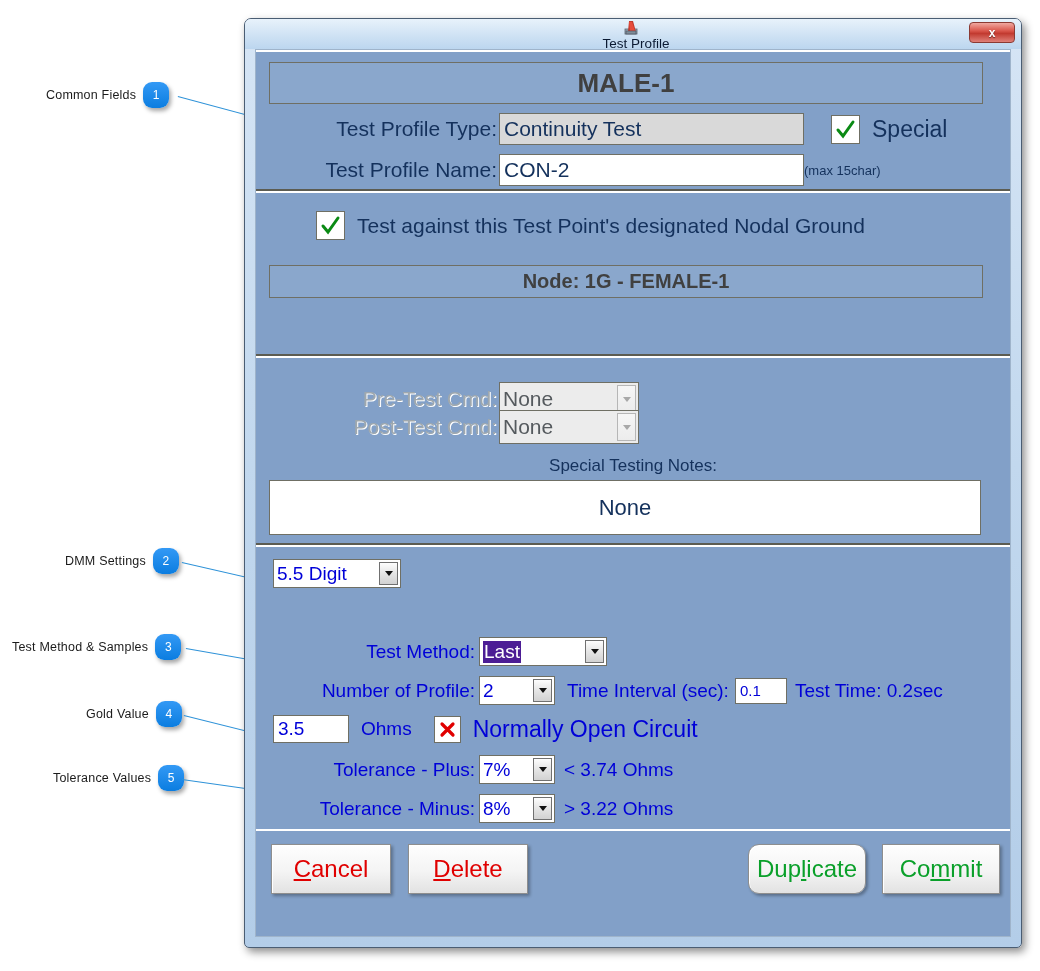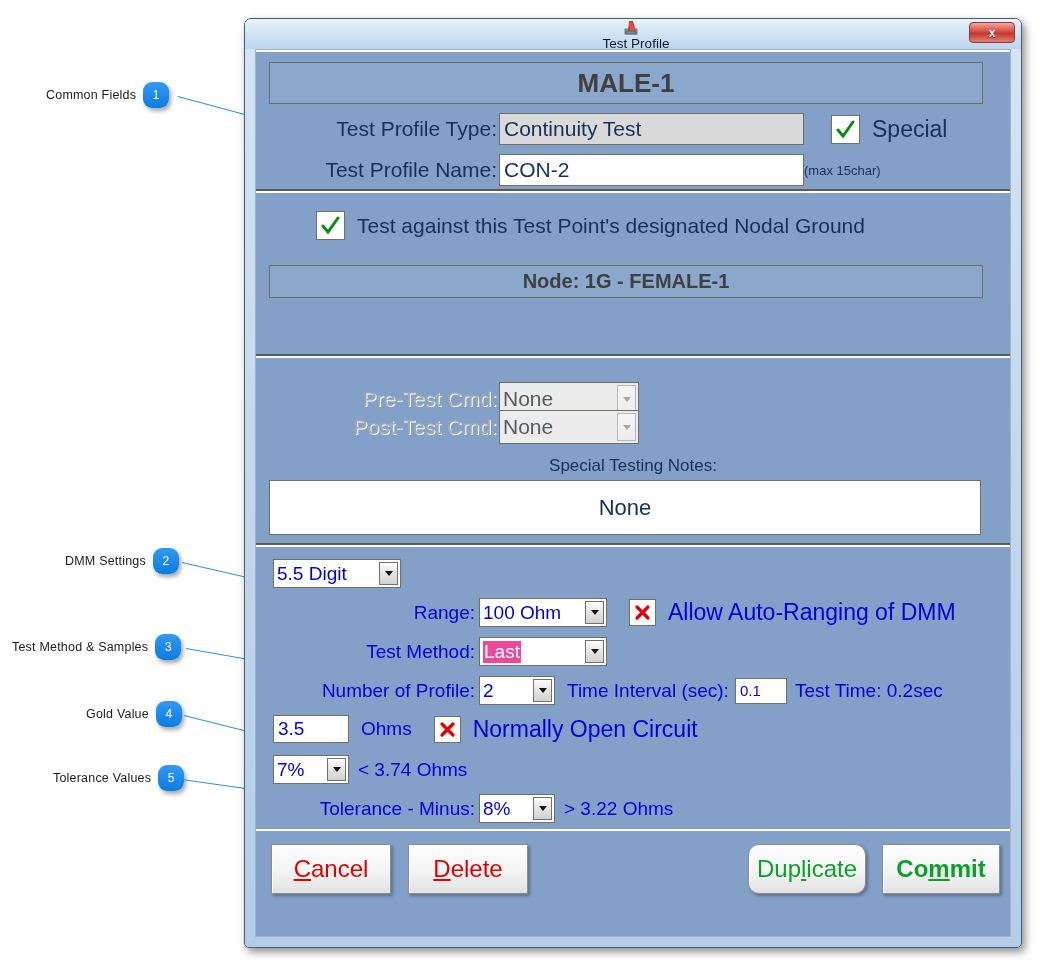--- a/index.html
+++ b/index.html
@@ -200,21 +200,21 @@
     display: flex;
     align-items: center;
     padding-left: 3px;
     color: #0000d8;
     overflow: hidden;
   }
   .combo .combo-val.sel {
     color: #ffffff;
   }
   .combo .combo-val.sel .seltext {
-    background: #ec4899;
+    background: #4c1d95;
     padding: 0 1px 0 1px;
   }
   .combo .combo-btn {
     width: 19px;
     flex: none;
     margin: 2px 2px 2px 0;
     background: linear-gradient(180deg, #fdfdfd 0%, #e6e6e6 48%, #d2d2d2 100%);
     border: 1px solid #707070;
     box-sizing: border-box;
     display: flex;
@@ -376,35 +376,20 @@
 
       <div class="row" style="left:13px; top:12px;">
         <span class="combo" style="margin-left:4px; width:128px; height:29px; font-size:19px;">
           <span class="combo-val">5.5 Digit</span>
           <span class="combo-btn">
               <span class="arrow-dn"></span>
             </span>
         </span>
       </div>
 
-      <div class="row" style="left:13px; top:51px;">
-        <span class="bluelbl" style="font-size:19px; width:206px; text-align:right;">Range:</span>
-        <span class="combo" style="margin-left:4px; width:128px; height:29px; font-size:19px;">
-          <span class="combo-val">100 Ohm</span>
-          <span class="combo-btn">
-              <span class="arrow-dn"></span>
-            </span>
-        </span>
-        <span class="chk small" style="margin-left:22px;">
-          <svg width="19" height="19" viewBox="0 0 19 19">
-            <path d="M4 4 L15 15 M15 4 L4 15" stroke="#e00000" stroke-width="3.2" stroke-linecap="round"></path>
-          </svg>
-        </span>
-        <span class="bluelbl" style="font-size:23px; margin-left:12px;">Allow Auto-Ranging of DMM</span>
-      </div>
 
       <div class="row" style="left:13px; top:90px;">
         <span class="bluelbl" style="font-size:19px; width:206px; text-align:right;">Test Method:</span>
         <span class="combo" style="margin-left:4px; width:128px; height:29px; font-size:19px;">
           <span class="combo-val sel">
               <span class="seltext">Last</span>
             </span>
           <span class="combo-btn">
               <span class="arrow-dn"></span>
             </span>
@@ -429,20 +414,21 @@
         <span class="bluelbl" style="font-size:19px; margin-left:12px;">Ohms</span>
         <span class="chk small" style="margin-left:22px;">
           <svg width="19" height="19" viewBox="0 0 19 19">
             <path d="M4 4 L15 15 M15 4 L4 15" stroke="#e00000" stroke-width="3.2" stroke-linecap="round"></path>
           </svg>
         </span>
         <span class="bluelbl" style="font-size:23px; margin-left:12px;">Normally Open Circuit</span>
       </div>
 
       <div class="row" style="left:13px; top:208px;">
+        <span class="bluelbl" style="font-size:19px; width:206px; text-align:right;">Tolerance - Plus:</span>
         <span class="combo" style="margin-left:4px; width:76px; height:29px; font-size:19px;">
           <span class="combo-val">7%</span>
           <span class="combo-btn">
               <span class="arrow-dn"></span>
             </span>
         </span>
         <span class="bluelbl" style="font-size:19px; margin-left:9px;">&lt; 3.74 Ohms</span>
       </div>
 
       <div class="row" style="left:13px; top:247px;">
@@ -464,21 +450,21 @@
       </div>
       <div class="btn red" style="position:absolute; left:152px; top:13px; width:120px; height:50px; font-size:24px;">
         <span class="acc">D</span>
           <span>elete</span>
       </div>
       <div class="btn green" style="position:absolute; left:492px; top:13px; width:118px; height:50px; font-size:24px;border-radius:11px;">
         <span>Dup</span>
           <span class="acc">l</span>
           <span>icate</span>
       </div>
-      <div class="btn green" style="position:absolute; left:626px; top:13px; width:118px; height:50px; font-size:24px;font-weight:bold;">
+      <div class="btn green" style="position:absolute; left:626px; top:13px; width:118px; height:50px; font-size:24px;">
         <span>Co</span>
           <span class="acc">m</span>
           <span>mit</span>
       </div>
     </div>
 
   </div>
 </div>
 
 </body></html>

